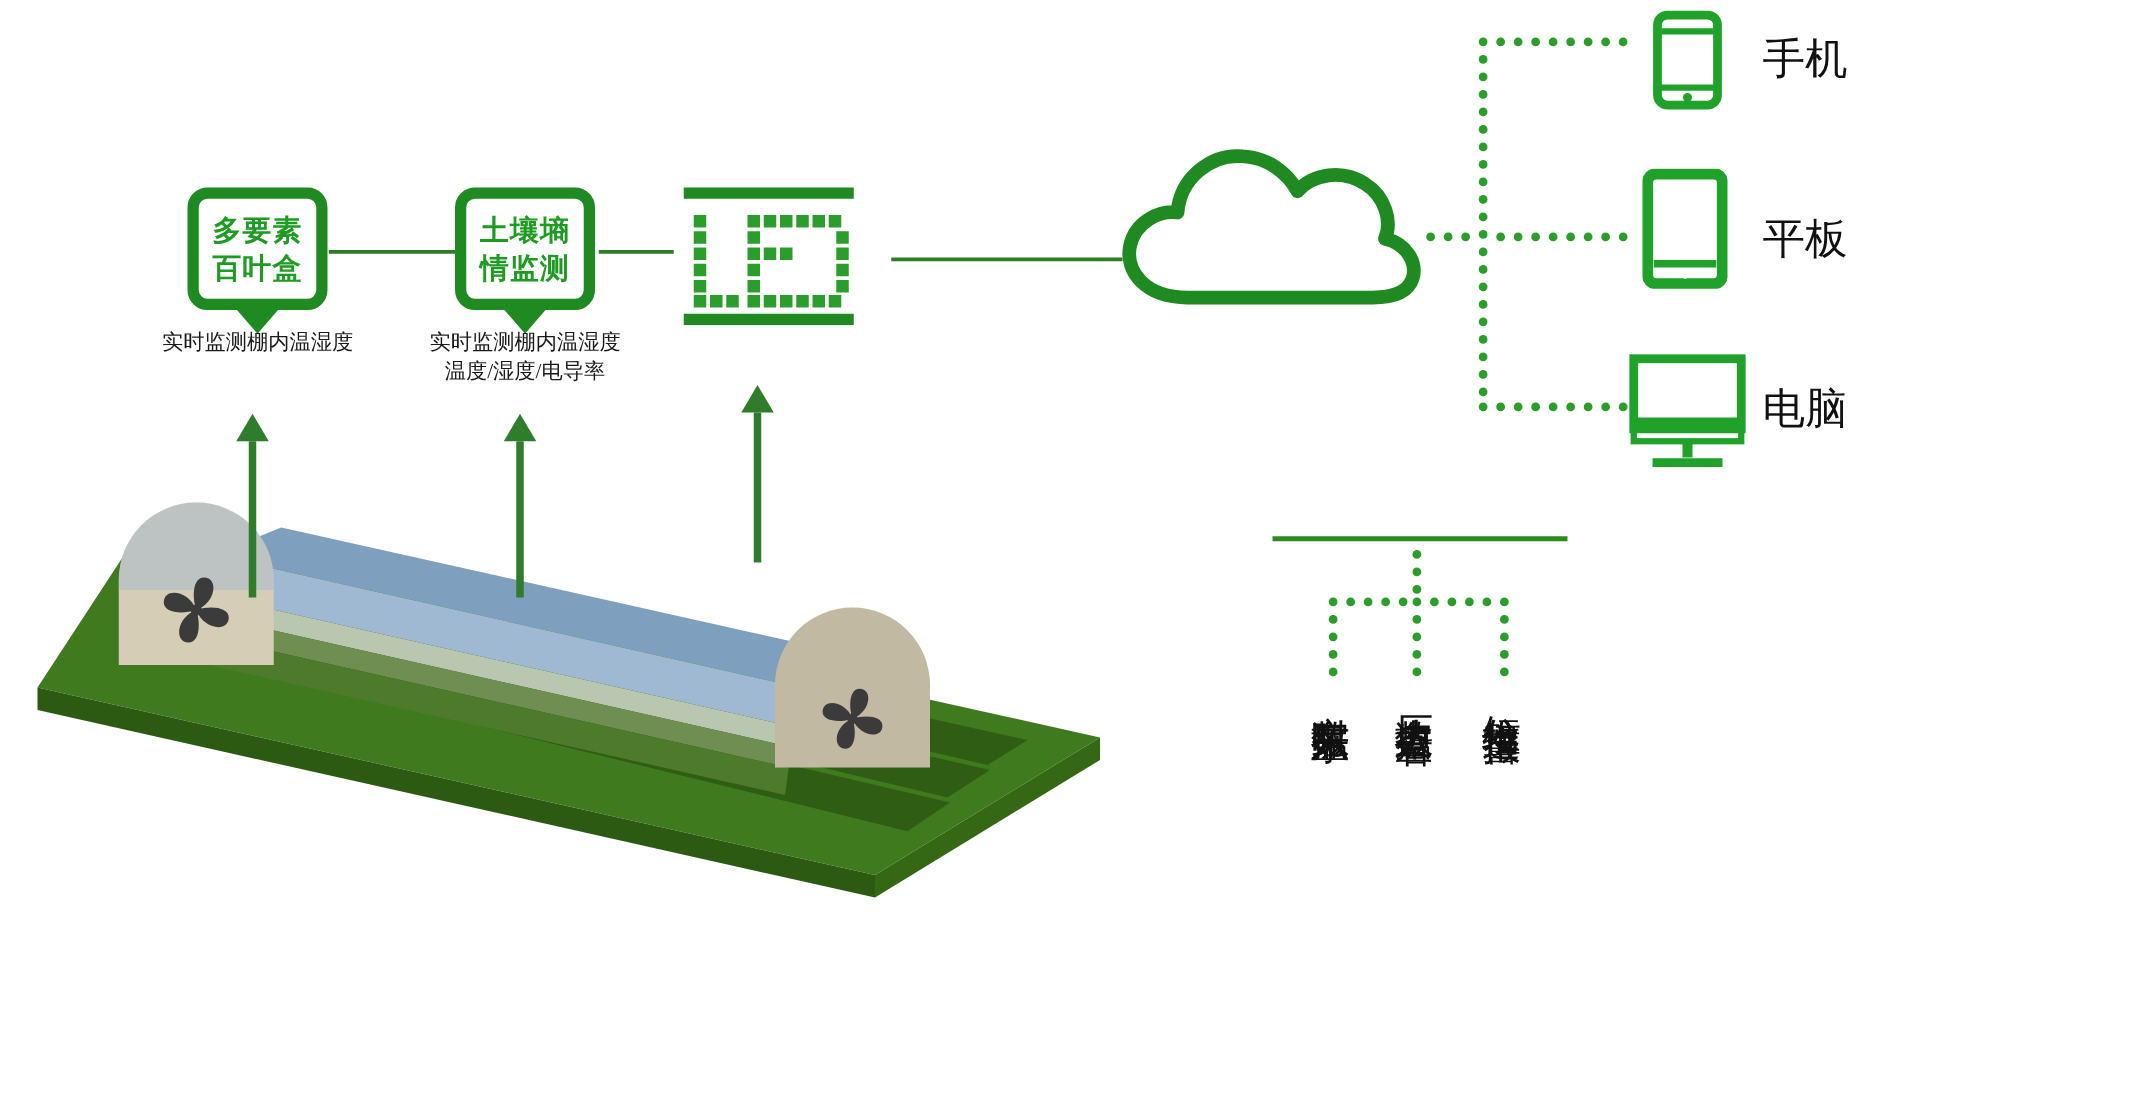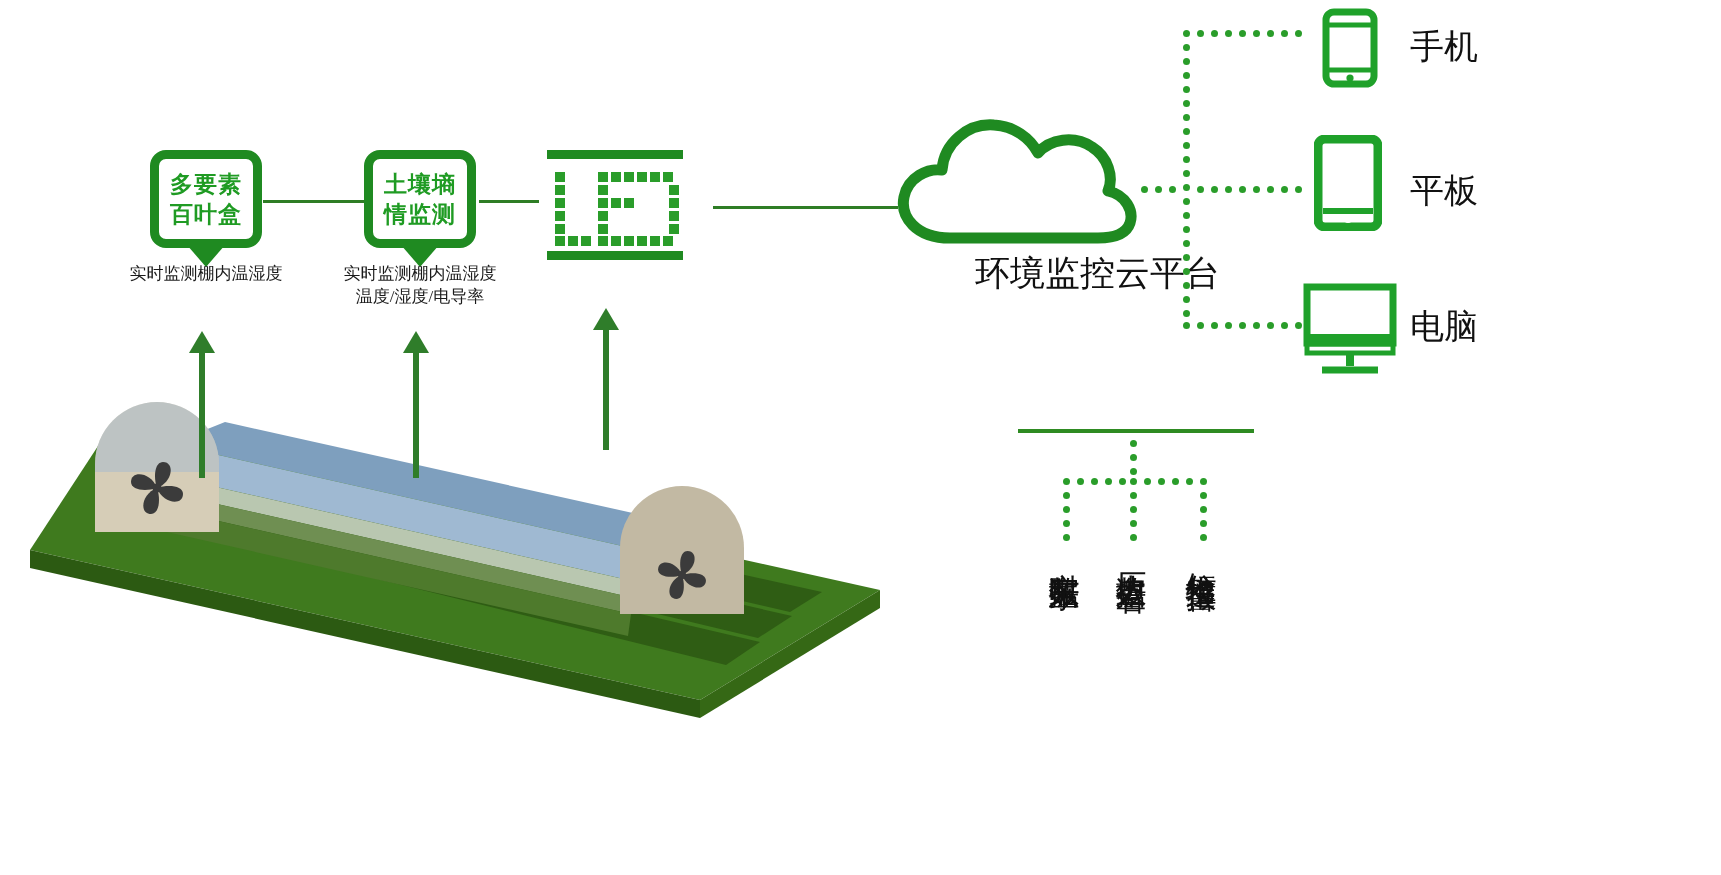--- a/index.html
+++ b/index.html
@@ -197,21 +197,20 @@
   </div>
 
   <div class="hline" style="left:713px;top:206px;width:185px;"></div>
 
   <svg class="abs" style="left:890px;top:105px;" width="250" height="145" viewBox="0 0 250 145">
     <path d="M60,133 C26,133 10,112 14,92 C18,72 38,63 52,65
              C54,38 78,18 104,20 C124,21 140,33 148,48
              C160,34 184,30 202,42 C218,52 224,72 218,86
              C236,90 244,106 240,118 C236,130 222,133 208,133 Z" fill="none" stroke="#1f8a21" stroke-width="11" stroke-linejoin="round" stroke-linecap="round"></path>
   </svg>
-  <div class="cloudlabel" style="left:975px;top:250px;">环境监控云平台</div>
 
   <div>
 
     <div class="ddot" style="left:1183px;top:30px;"></div>
     <div class="ddot" style="left:1183px;top:44px;"></div>
     <div class="ddot" style="left:1183px;top:58px;"></div>
     <div class="ddot" style="left:1183px;top:72px;"></div>
     <div class="ddot" style="left:1183px;top:86px;"></div>
     <div class="ddot" style="left:1183px;top:100px;"></div>
     <div class="ddot" style="left:1183px;top:114px;"></div>

